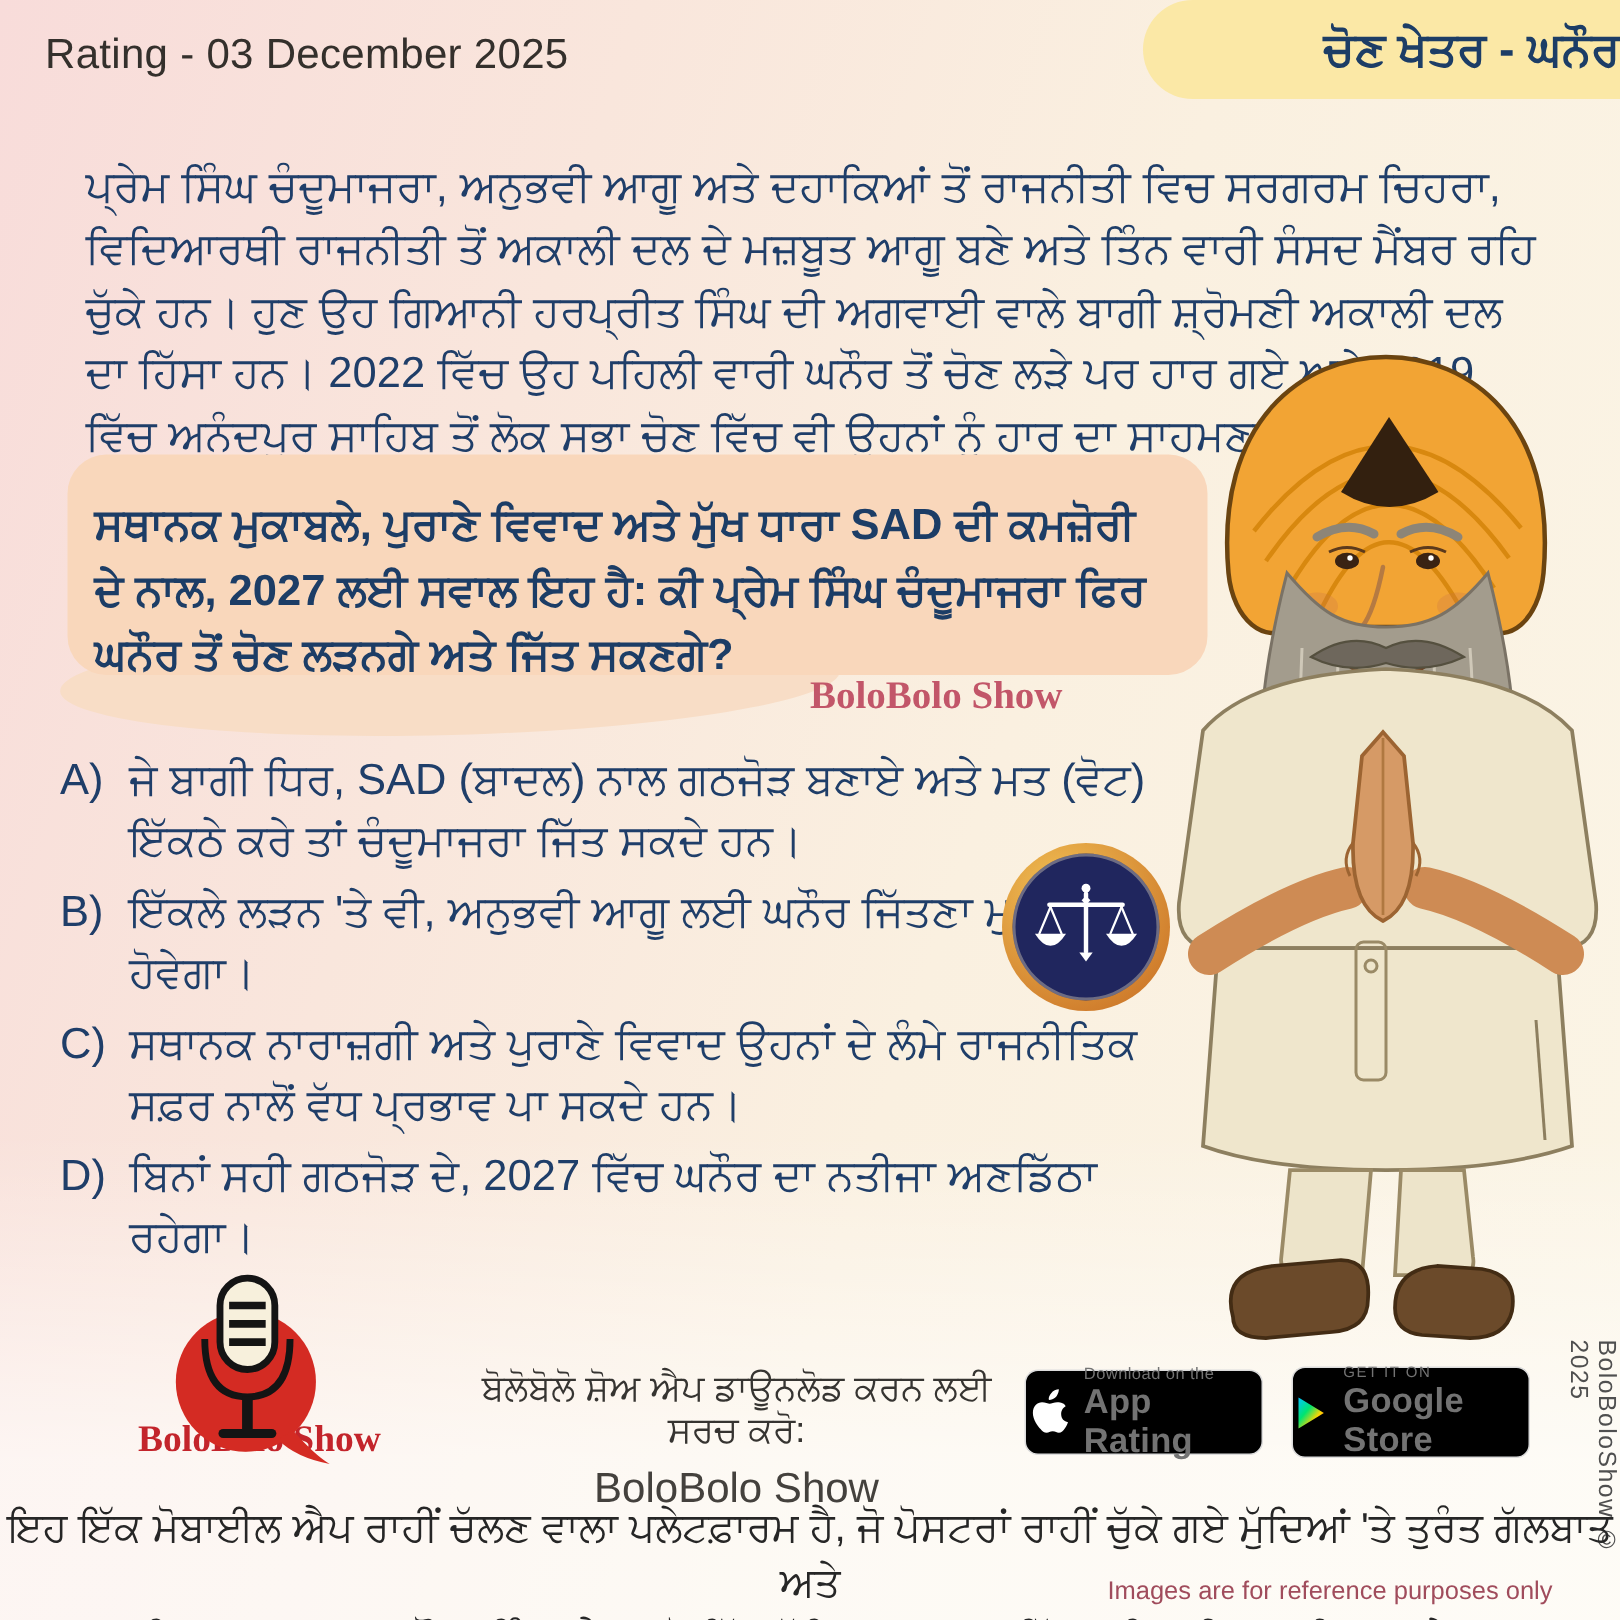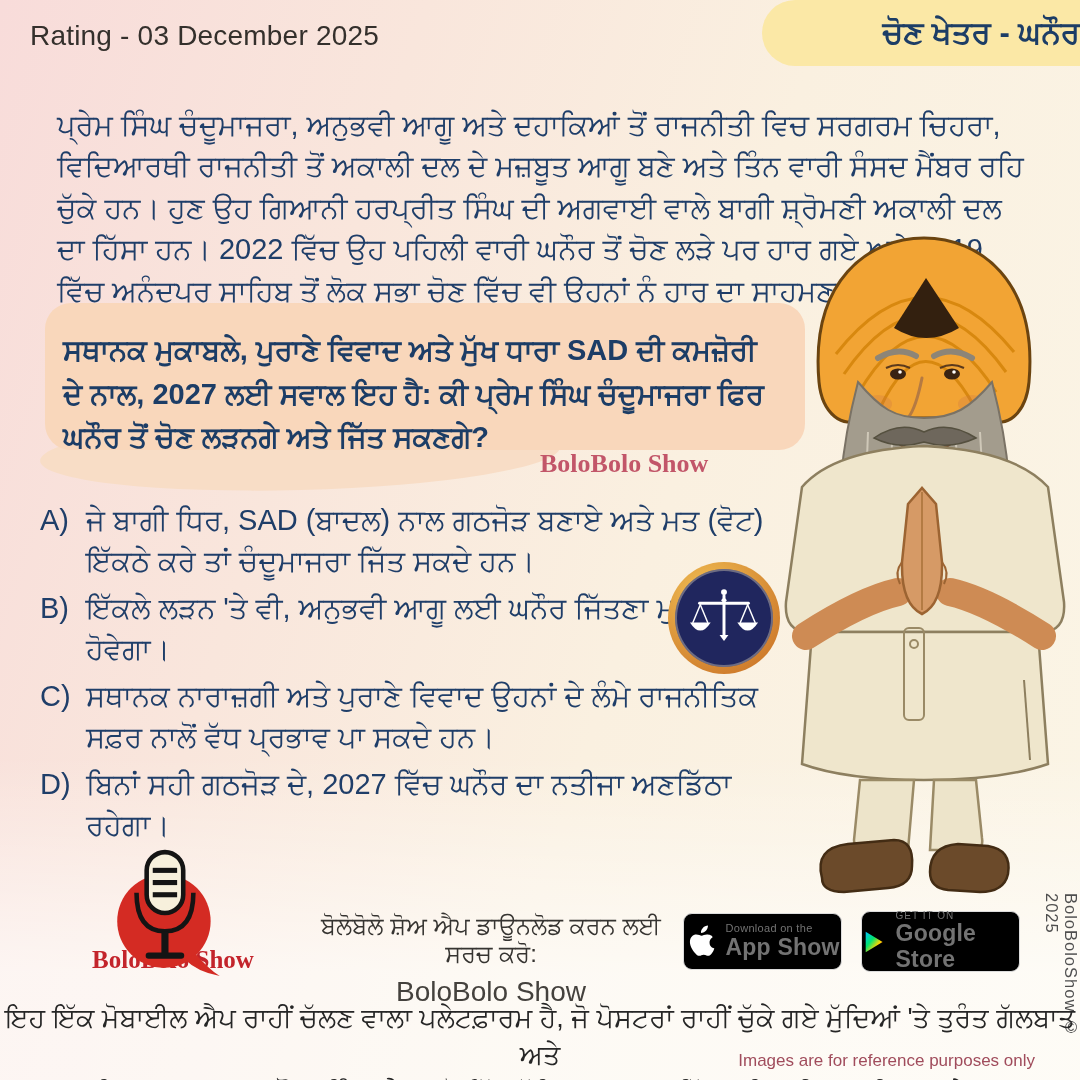--- a/index.html
+++ b/index.html
@@ -205,21 +205,21 @@
   </div>
 
   <div class="store appstore">
     <svg width="30" height="34" viewBox="0 0 56 64">
       <path fill="#fff" d="M40,10c3-4,3-8,3-9c-3,0-8,2-10,5c-2,2-4,6-3,9C33,15,38,13,40,10z
         M46,33c0-7,6-10,6-10c-3-5-9-5-11-5c-4,0-8,2-10,2c-2,0-6-2-10-2c-6,0-12,5-12,14
         c0,9,7,18,10,21c2,3,5,5,8,5c3,0,4-2,8-2c4,0,5,2,8,2c3,0,6-3,8-6c2-3,3-5,4-8C50,43,46,40,46,33z"></path>
     </svg>
     <div class="col">
       <span class="small">Download on the</span>
-      <span class="big">App Show</span>
+      <span class="big">App Rating</span>
     </div>
   </div>
   <div class="store gplay">
     <svg width="28" height="30" viewBox="0 0 32 32">
       <defs>
         <linearGradient id="gp" x1="0" y1="0" x2="1" y2="1">
           <stop offset="0" stop-color="#00c3ff"></stop>
             <stop offset="0.38" stop-color="#00e470"></stop>
           <stop offset="0.68" stop-color="#ffd500"></stop>
             <stop offset="1" stop-color="#ff3a44"></stop>

